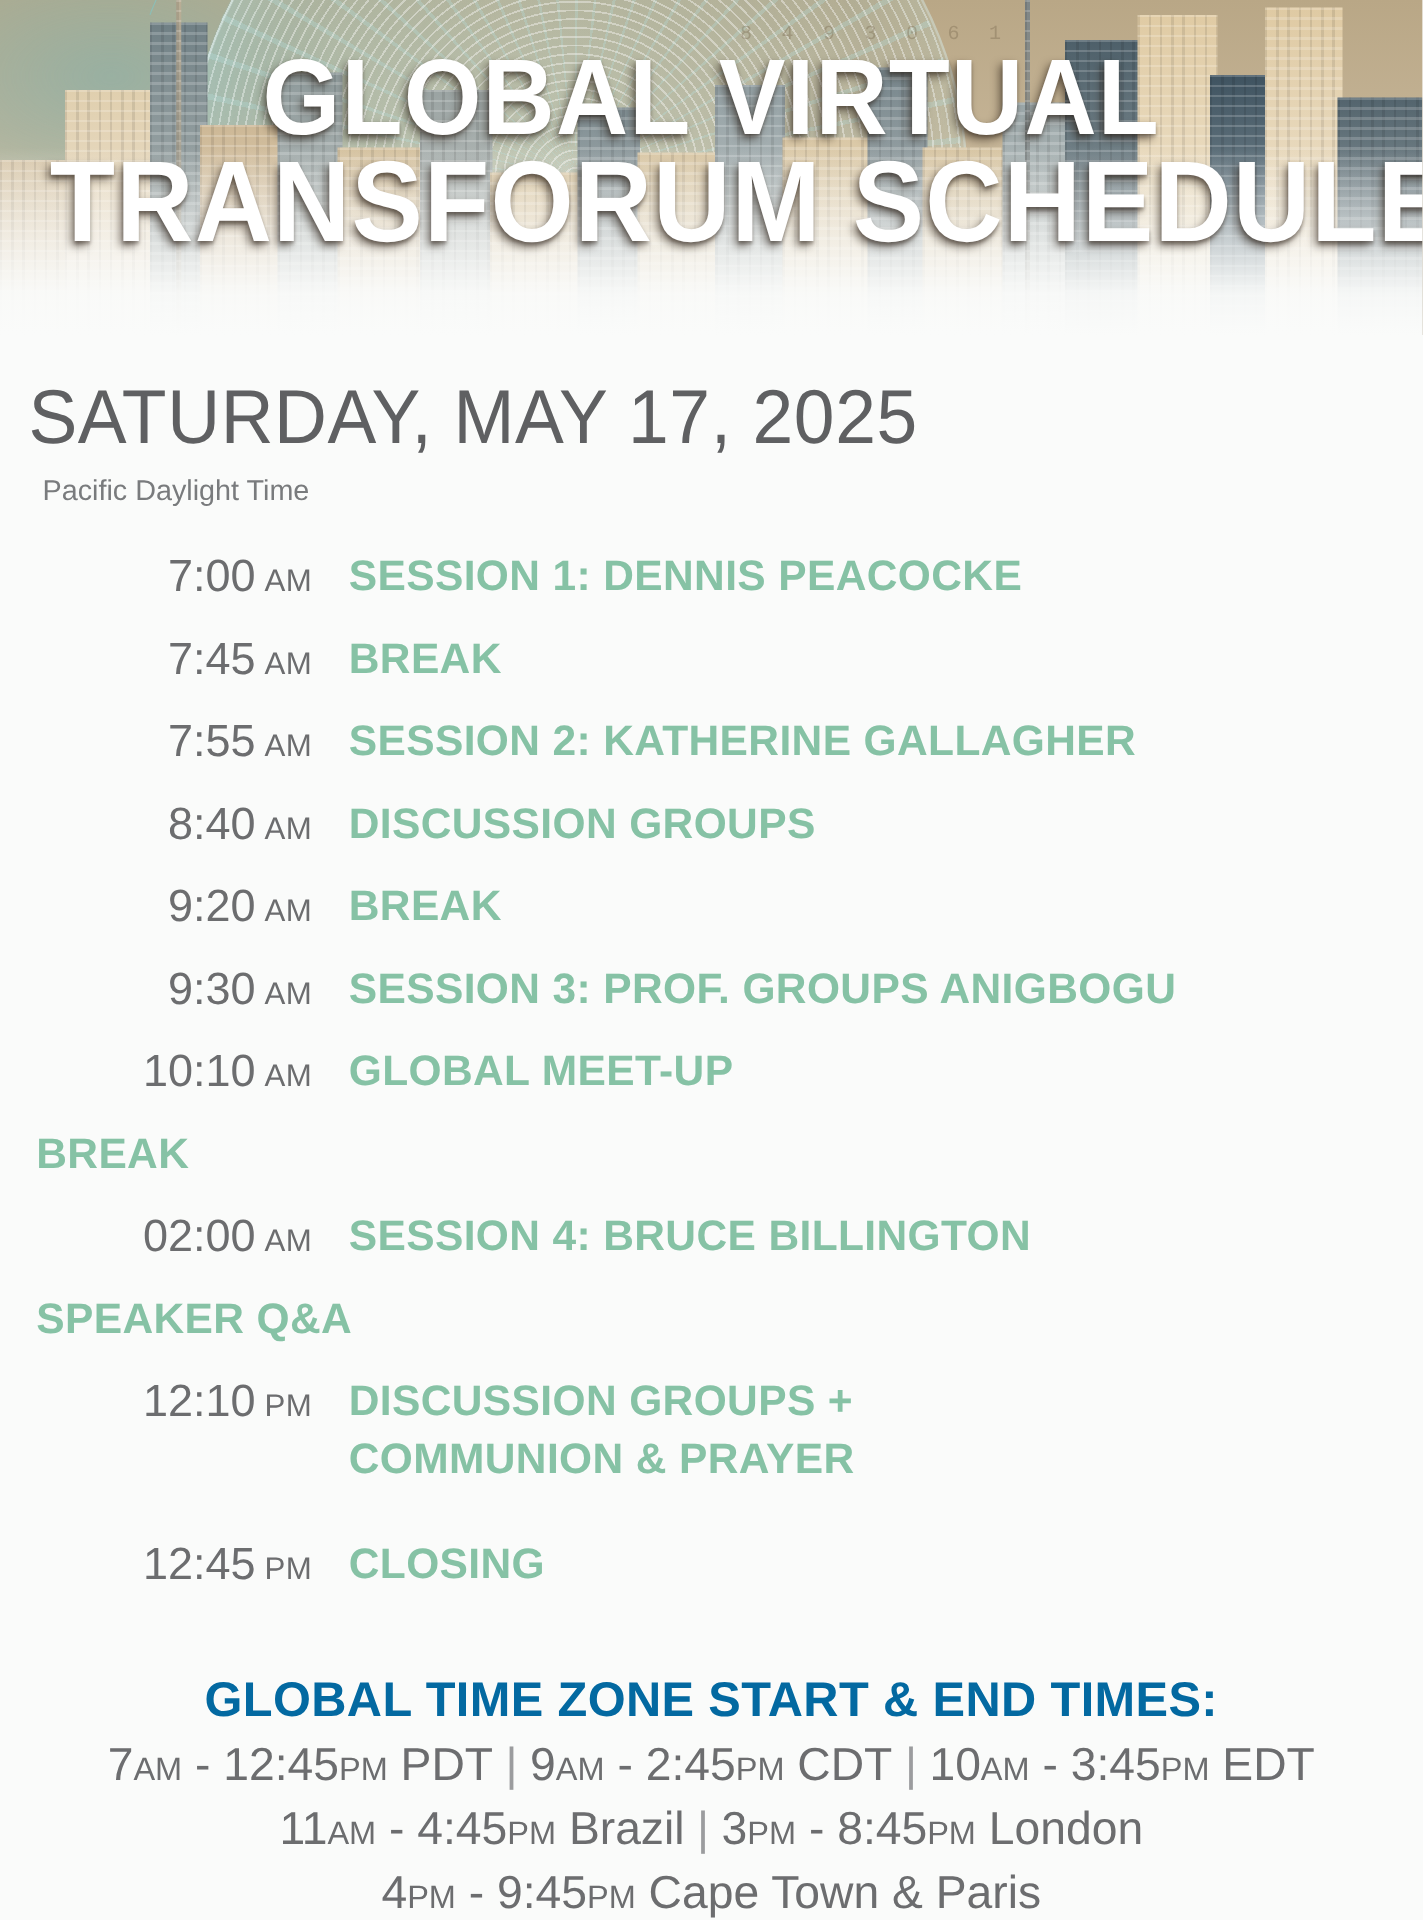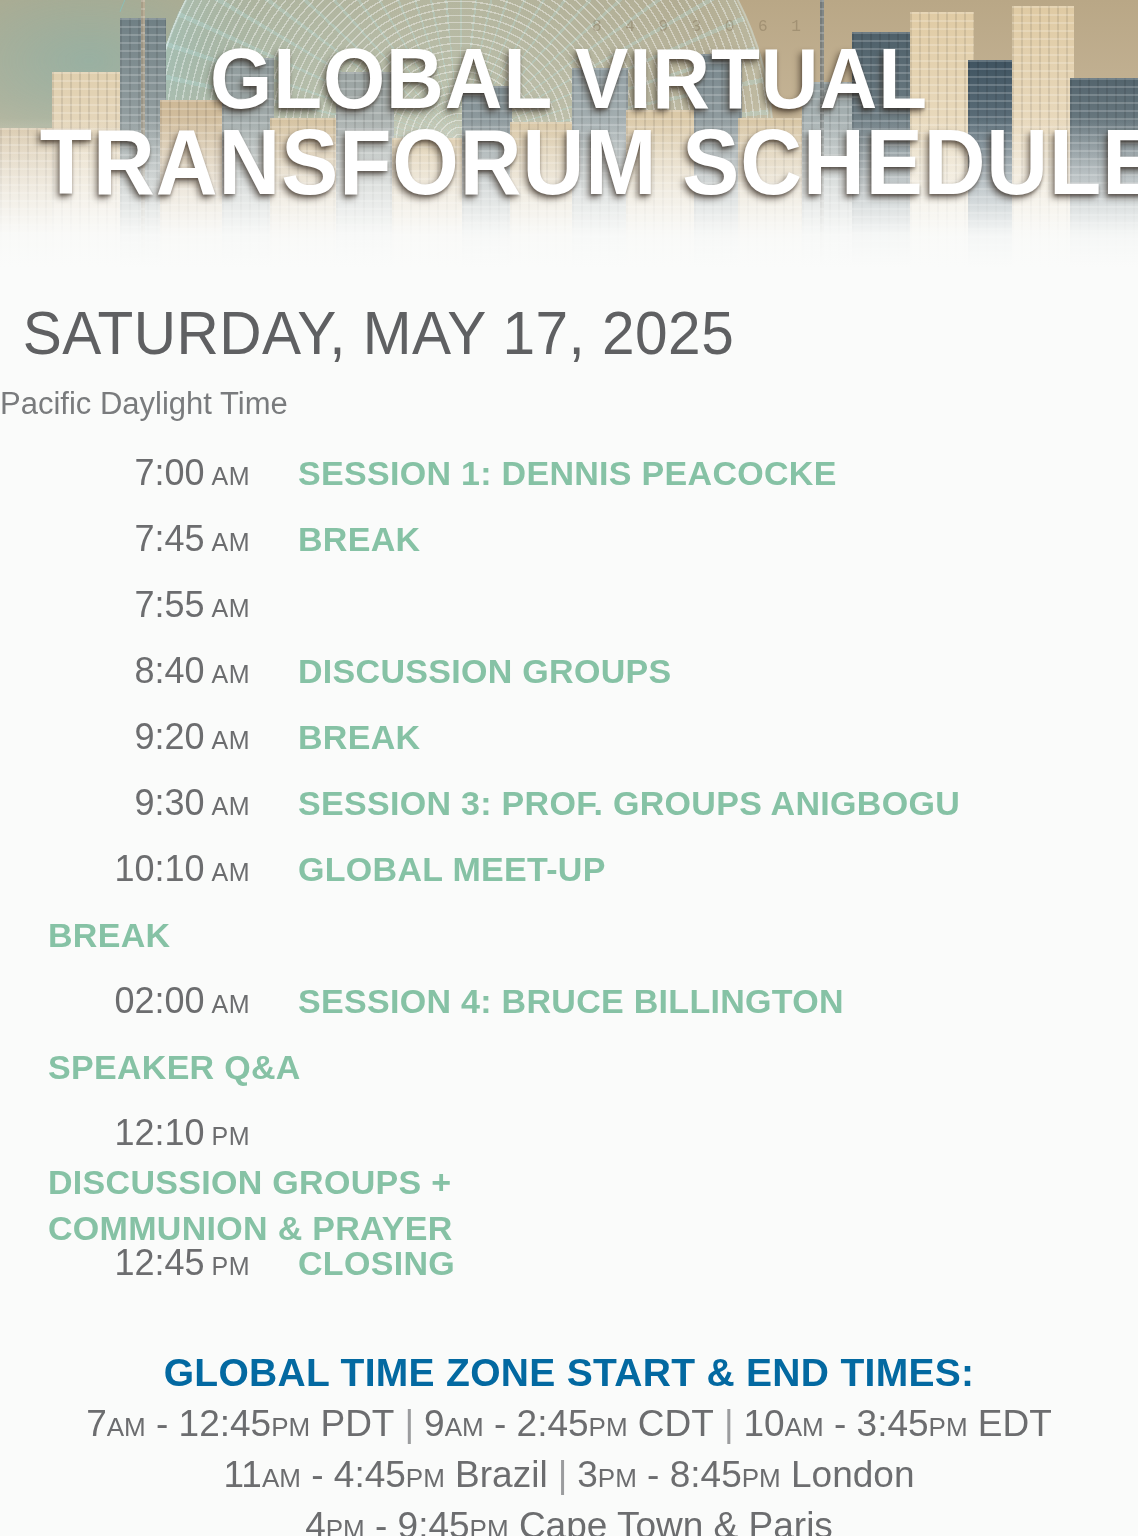--- a/index.html
+++ b/index.html
@@ -148,53 +148,54 @@
   .date-title {
     color: #5f6062;
     font-size: 61px;
     line-height: 66px;
     font-weight: normal;
     letter-spacing: 0.5px;
     transform: scaleX(0.96);
   }
   .date-sub {
     color: #797b7d;
-    font-size: 31px;
+    font-size: 23px;
     line-height: 40px;
-    margin-top: 18px;
+    margin-top: 6px;
     font-weight: normal;
+    padding-left: 34px;
   }
 
   
   .schedule {
     margin-top: 26px;
     width: 1118px;
   }
   .row {
     display: flex;
     align-items: flex-start;
     height: 66px;
   }
-  .row.tall { height: 130px; flex-direction: column; }
+  .row.tall { height: 130px; }
   .row-time {
     width: 250px;
     text-align: right;
     color: #6c6d6f;
     font-size: 36px;
     line-height: 46px;
     white-space: nowrap;
     padding-right: 0;
   }
   .row-time .mer {
     font-size: 25px;
     letter-spacing: 0.5px;
     margin-left: 7px;
   }
   .row-title {
-    margin-left: 48px;
+    margin-left: 29px;
     color: #86c2a5;
     font-weight: bold;
     font-size: 34px;
     line-height: 46px;
     letter-spacing: 0.3px;
     white-space: pre-line;
   }
 
   
   .footer {
@@ -280,20 +281,21 @@
     <div class="row">
       <div class="row-time"><span>7:00</span><span class="mer">AM</span></div>
       <div class="row-title">SESSION 1: DENNIS PEACOCKE</div>
     </div>
     <div class="row">
       <div class="row-time"><span>7:45</span><span class="mer">AM</span></div>
       <div class="row-title">BREAK</div>
     </div>
     <div class="row">
       <div class="row-time"><span>7:55</span><span class="mer">AM</span></div>
+      <div class="row-title">SESSION 2: KATHERINE GALLAGHER</div>
     </div>
     <div class="row">
       <div class="row-time"><span>8:40</span><span class="mer">AM</span></div>
       <div class="row-title">DISCUSSION GROUPS</div>
     </div>
     <div class="row">
       <div class="row-time"><span>9:20</span><span class="mer">AM</span></div>
       <div class="row-title">BREAK</div>
     </div>
     <div class="row">

